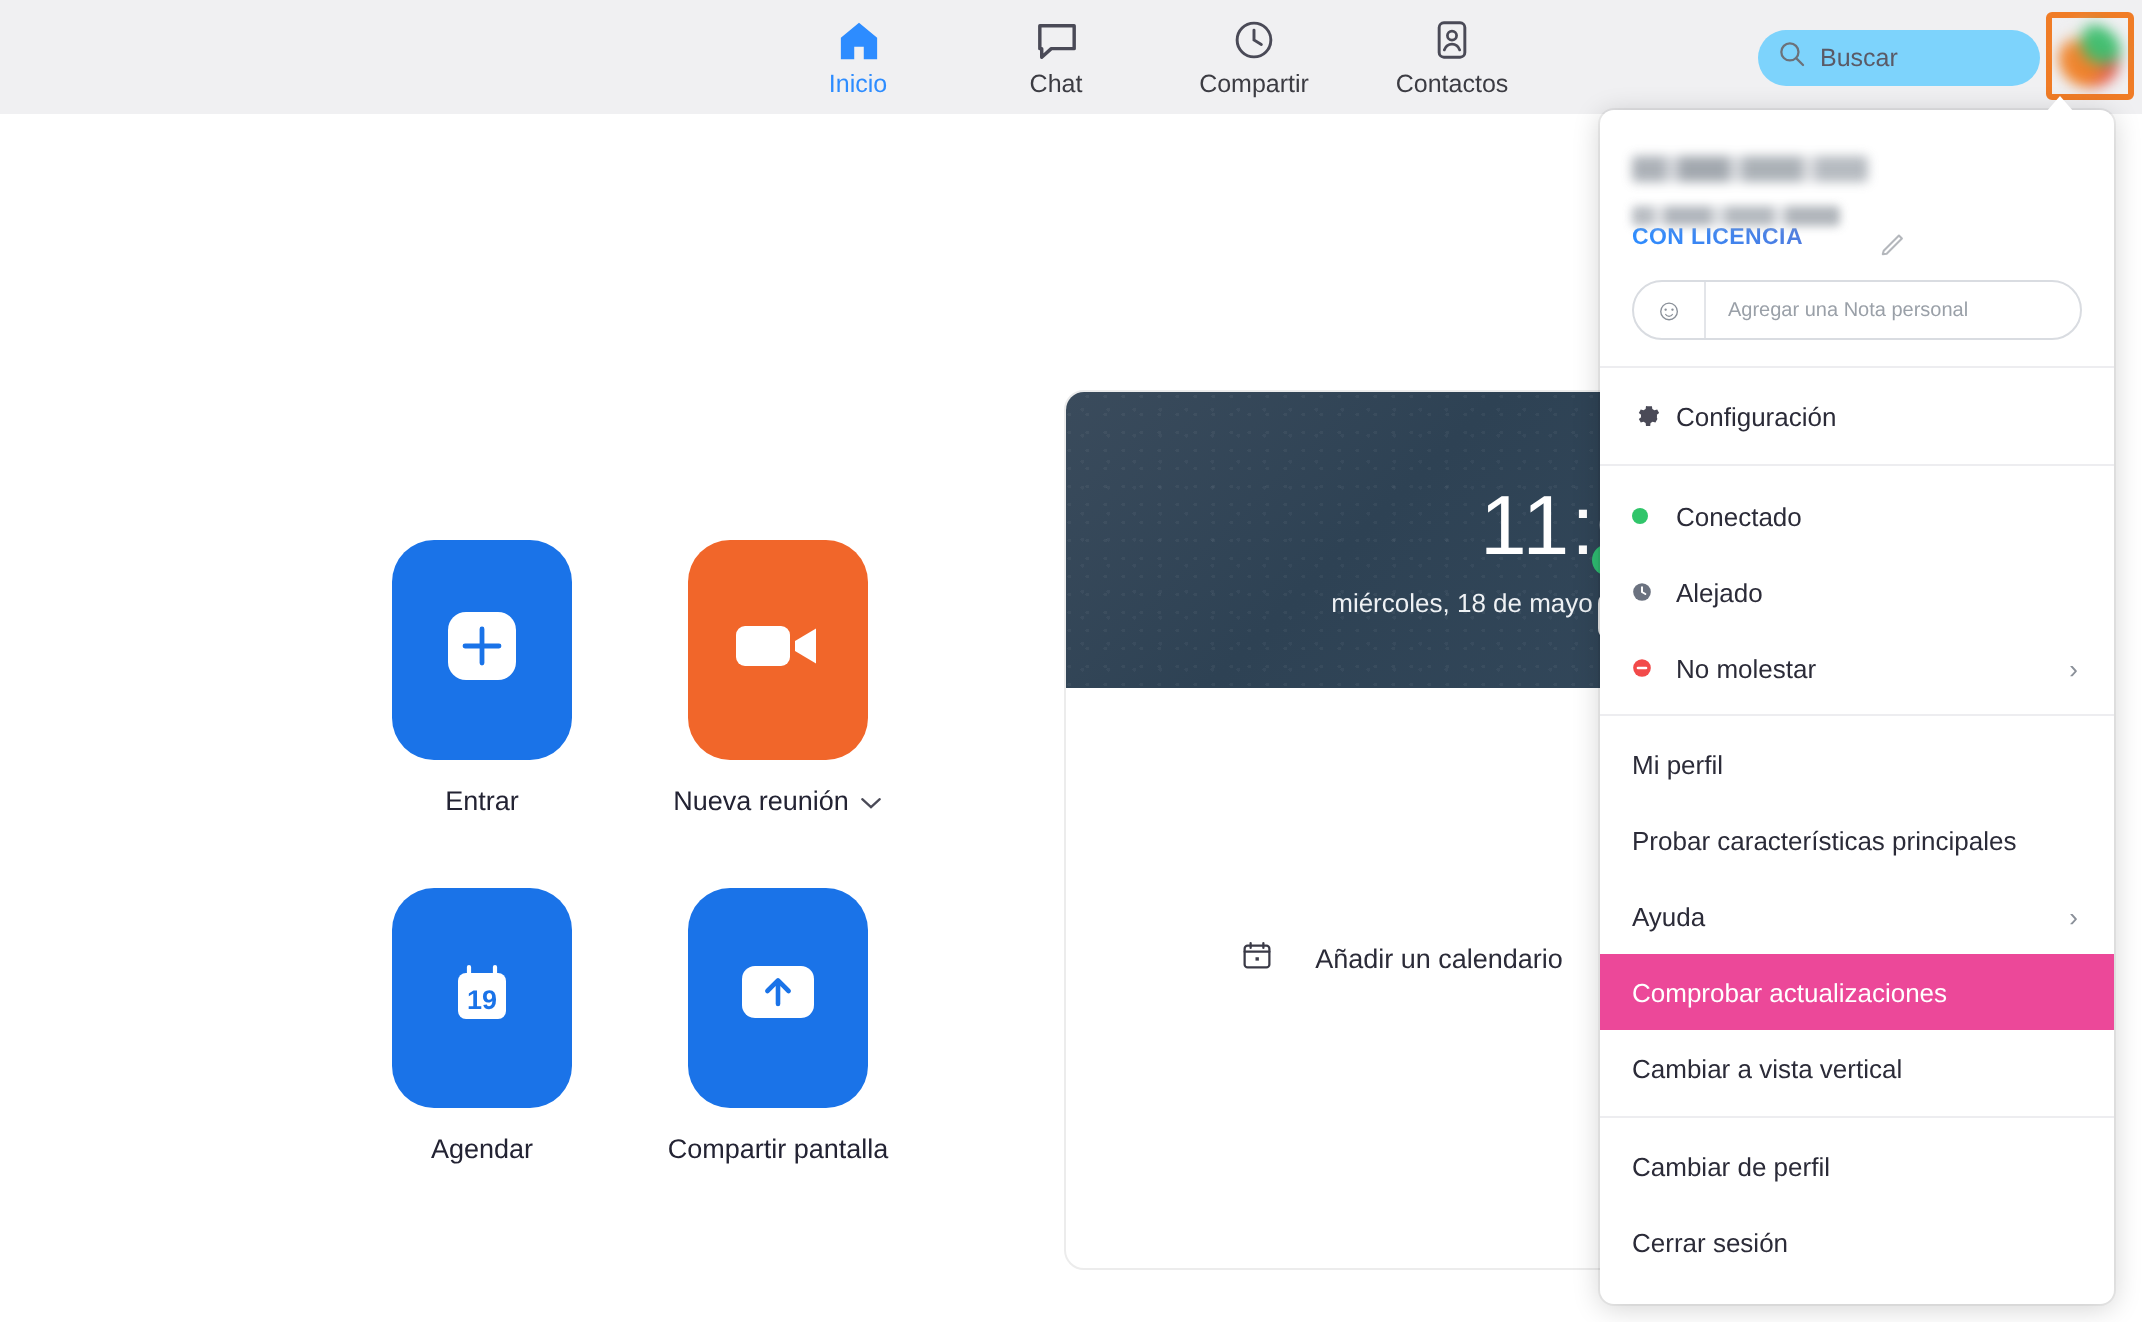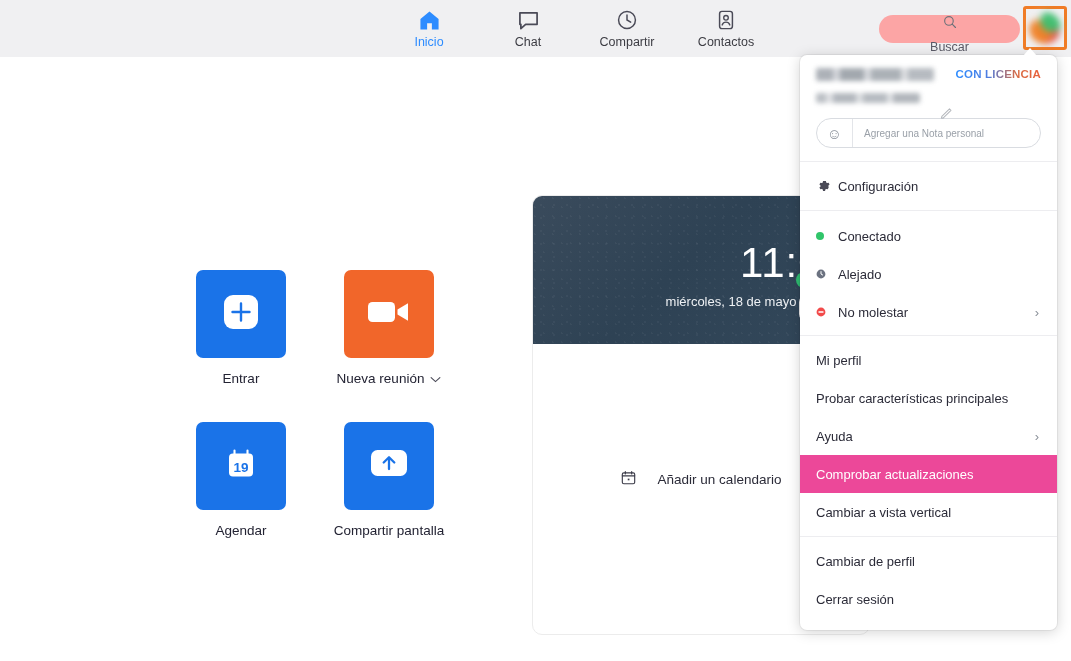--- a/index.html
+++ b/index.html
@@ -25,22 +25,22 @@
     display: flex; flex-direction: column; align-items: center;
     width: 62px; cursor: pointer; padding-top: 3px;
   }
   .nav-icon { height: 24px; display: flex; align-items: center; justify-content: center; }
   .nav-label { font-size: 12.5px; color: #3c3c43; margin-top: 3px; white-space: nowrap; }
   .nav-item.active .nav-label { color: #2d8cff; }
 
   .search-box {
     position: absolute; right: 51px; top: 15px;
     width: 141px; height: 28px;
-    background: #fca5a5; border-radius: 14px;
-    display: flex; align-items: center; padding: 0 10px; gap: 7px; flex-direction: column;
+    background: #7dd3fc; border-radius: 14px;
+    display: flex; align-items: center; padding: 0 10px; gap: 7px;
   }
   .search-placeholder { font-size: 12.5px; color: #5a5a66; }
 
   .avatar-wrap {
     position: absolute; right: 4px; top: 6px;
     width: 44px; height: 44px;
     border: 3px solid #f07c26; border-radius: 3px;
     display: flex; align-items: center; justify-content: center;
     cursor: pointer;
   }
@@ -52,21 +52,21 @@
       radial-gradient(circle at 64% 72%, rgba(225,70,60,.85) 0 26%, rgba(225,70,60,0) 48%),
       #efefef;
     filter: blur(3.2px);
   }
 
   
   .actions { position: absolute; left: 193px; top: 270px; }
   .action-row { display: flex; gap: 52px; margin-bottom: 36px; }
   .action { width: 96px; display: flex; flex-direction: column; align-items: center; cursor: pointer; }
   .tile {
-    width: 90px; height: 88px; border-radius: 7px;
+    width: 90px; height: 110px; border-radius: 21px;
     display: flex; align-items: center; justify-content: center;
   }
   .tile.orange { background: #f1662a; }
   .tile.blue   { background: #1a73e8; }
   .action-label {
     margin-top: 13px; font-size: 13.5px; color: #232333;
     white-space: nowrap; display: flex; align-items: center; gap: 6px;
   }
 
   
@@ -111,21 +111,21 @@
     box-shadow: 0 2px 14px rgba(0,0,0,.18), 0 0 0 1px rgba(0,0,0,.05);
     z-index: 40;
     padding-bottom: 7px;
   }
   .dd-notch {
     position: absolute; right: 20px; top: -7px;
     width: 14px; height: 8px;
     background: #ffffff;
     clip-path: polygon(50% 0, 100% 100%, 0 100%);
   }
-  .dd-profile { padding: 13px 16px 0 16px; display: flex; justify-content: space-between; }
+  .dd-profile { padding: 23px 16px 0 16px; display: flex; justify-content: space-between; flex-direction: column; }
   .blur-name {
     width: 118px; height: 13px; border-radius: 2px;
     background: linear-gradient(90deg,#9aa0a8 0 14%, #c9ccd2 14% 20%, #8e959d 20% 41%, #cdd0d5 41% 47%, #99a0a7 47% 72%, #d4d6da 72% 78%, #a6acb3 78% 100%);
     filter: blur(2.6px); opacity: .82;
   }
   .blur-mail {
     width: 104px; height: 10px; margin-top: 12px; border-radius: 2px;
     background: linear-gradient(90deg,#a9aeb5 0 10%, #d6d8dc 10% 16%, #9ea4ac 16% 38%, #d2d5d9 38% 45%, #a3a9b0 45% 68%, #d8dade 68% 74%, #9da3aa 74% 100%);
     filter: blur(2.4px); opacity: .8;
   }

